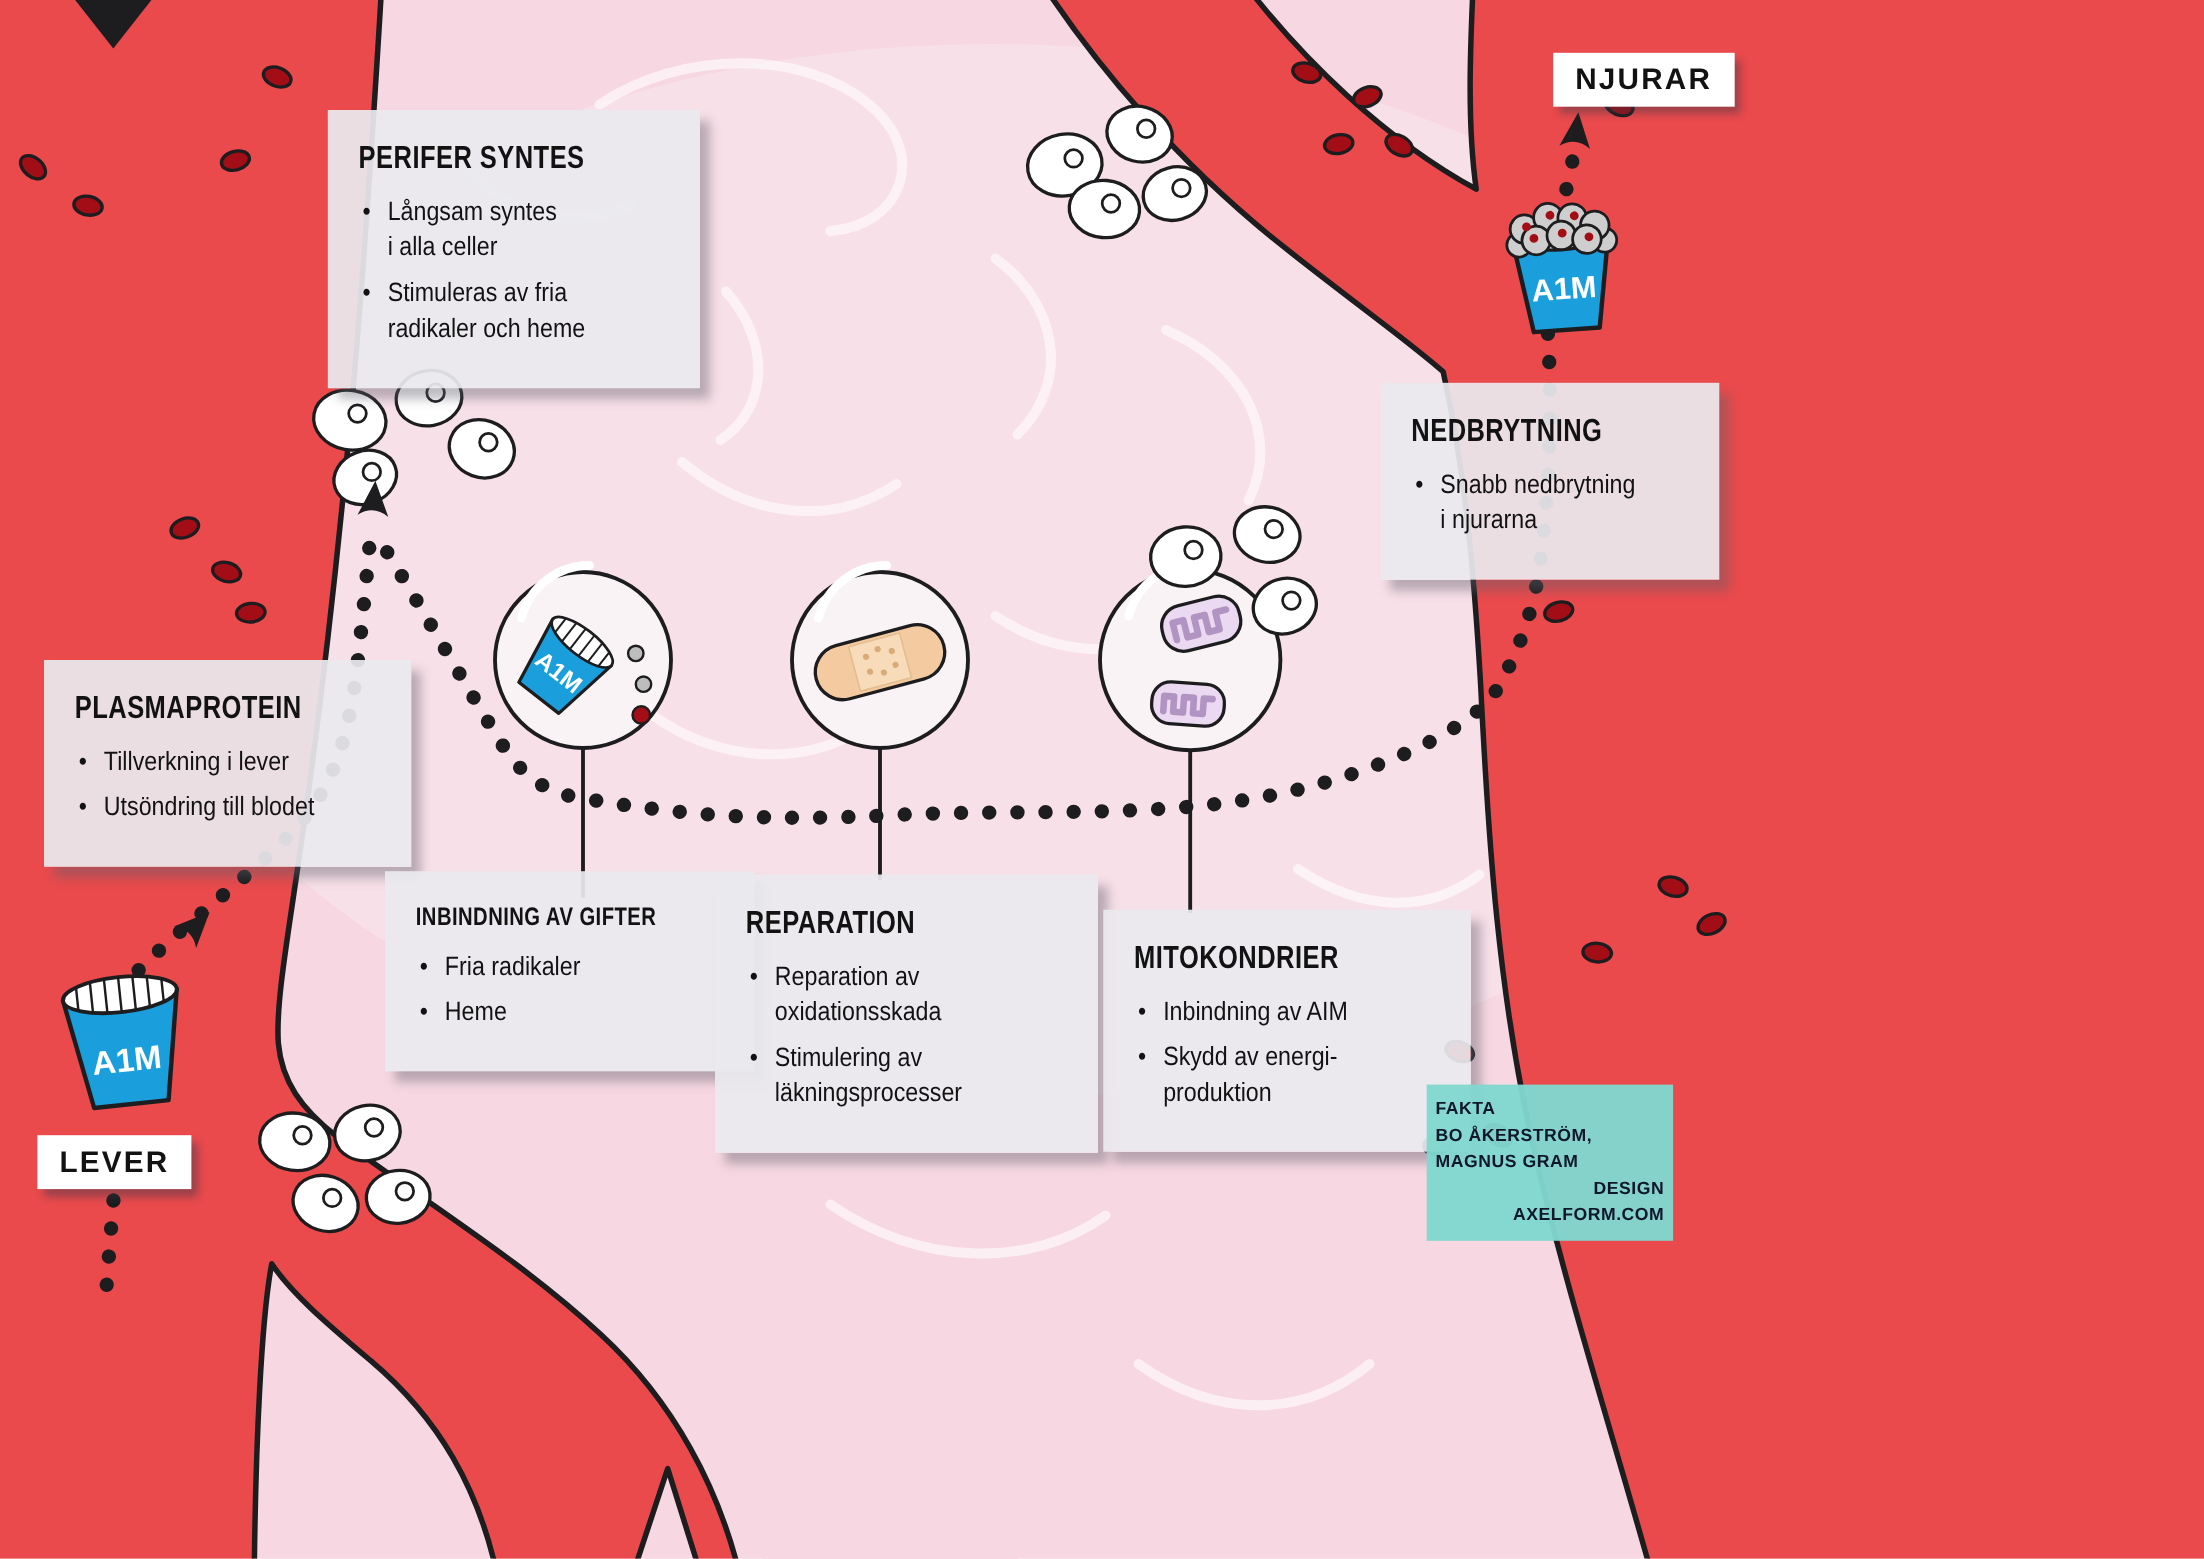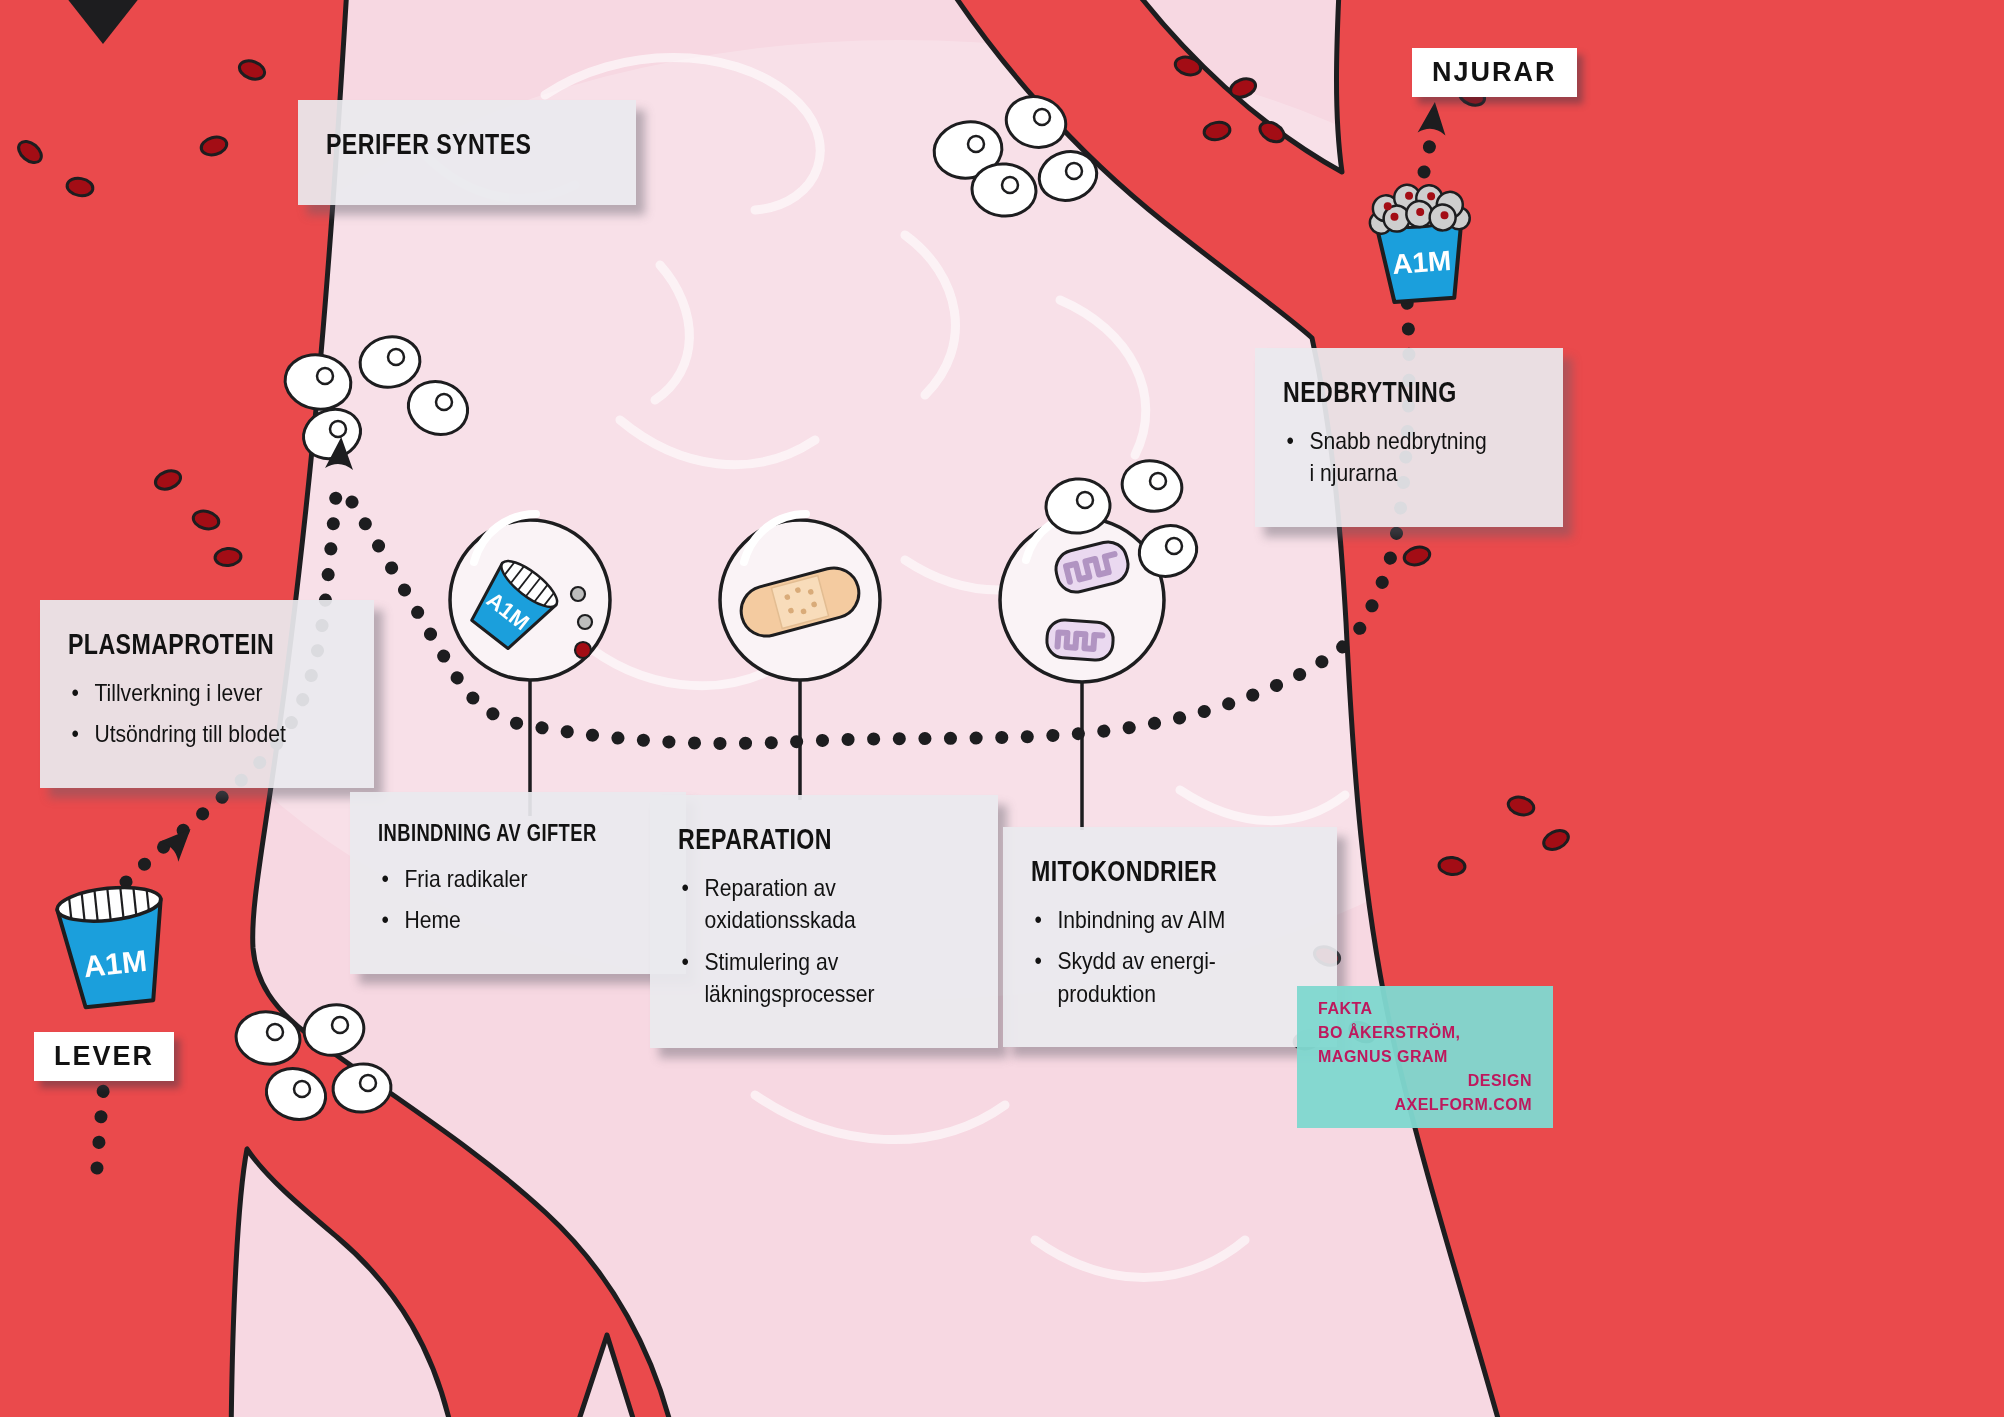--- a/index.html
+++ b/index.html
@@ -26,23 +26,23 @@
     font-size:24px;line-height:1.35;white-space:pre-line;
     transform:scaleX(.88);transform-origin:0 0;
   }
   .infobox li::before{content:"\2022";position:absolute;left:4px;top:0;}
   .tag{
     position:absolute;z-index:2;background:#ffffff;color:#121212;
     box-shadow:6px 7px 7px rgba(60,55,70,0.45);
     padding:9px 20px;font-weight:bold;font-size:27px;letter-spacing:2px;white-space:nowrap;
   }
   .credits{
-    position:absolute;z-index:2;left:1297px;top:986px;width:256px;
-    background:rgba(128,215,207,0.96);color:#be185d;
-    padding:11px 21px;font-weight:bold;font-size:16px;line-height:1.5;letter-spacing:.5px;
+    position:absolute;z-index:2;left:1297px;top:986px;width:224px;
+    background:rgba(128,215,207,0.96);color:#0f172a;
+    padding:11px 8px;font-weight:bold;font-size:16px;line-height:1.5;letter-spacing:.5px;
     box-sizing:border-box;
   }
   .credits .right{text-align:right;}
 </style>
 </head>
 <body>
 
 <div class="canvas">
 
   <svg width="2004" height="1417" viewBox="0 0 2004 1417">
@@ -239,20 +239,26 @@
         <circle cx="2" cy="-40" r="4"></circle>
         <circle cx="26" cy="-35" r="4"></circle>
         <circle cx="-24" cy="-37" r="4"></circle>
       </g>
       <text x="0" y="20" text-anchor="middle" font-family="Liberation Sans, sans-serif" font-weight="bold" font-size="28" fill="#ffffff">A1M</text>
     </g>
   </svg>
 
   <div class="infobox" style="left:298px;top:100px;width:282px;">
     <div class="title">PERIFER SYNTES</div>
+    <ul>
+      <li>Långsam syntes
+i alla celler</li>
+      <li>Stimuleras av fria
+radikaler och heme</li>
+    </ul>
   </div>
 
   <div class="infobox" style="left:40px;top:600px;width:278px;">
     <div class="title">PLASMAPROTEIN</div>
     <ul>
       <li>Tillverkning i lever</li>
       <li>Utsöndring till blodet</li>
     </ul>
   </div>
 

